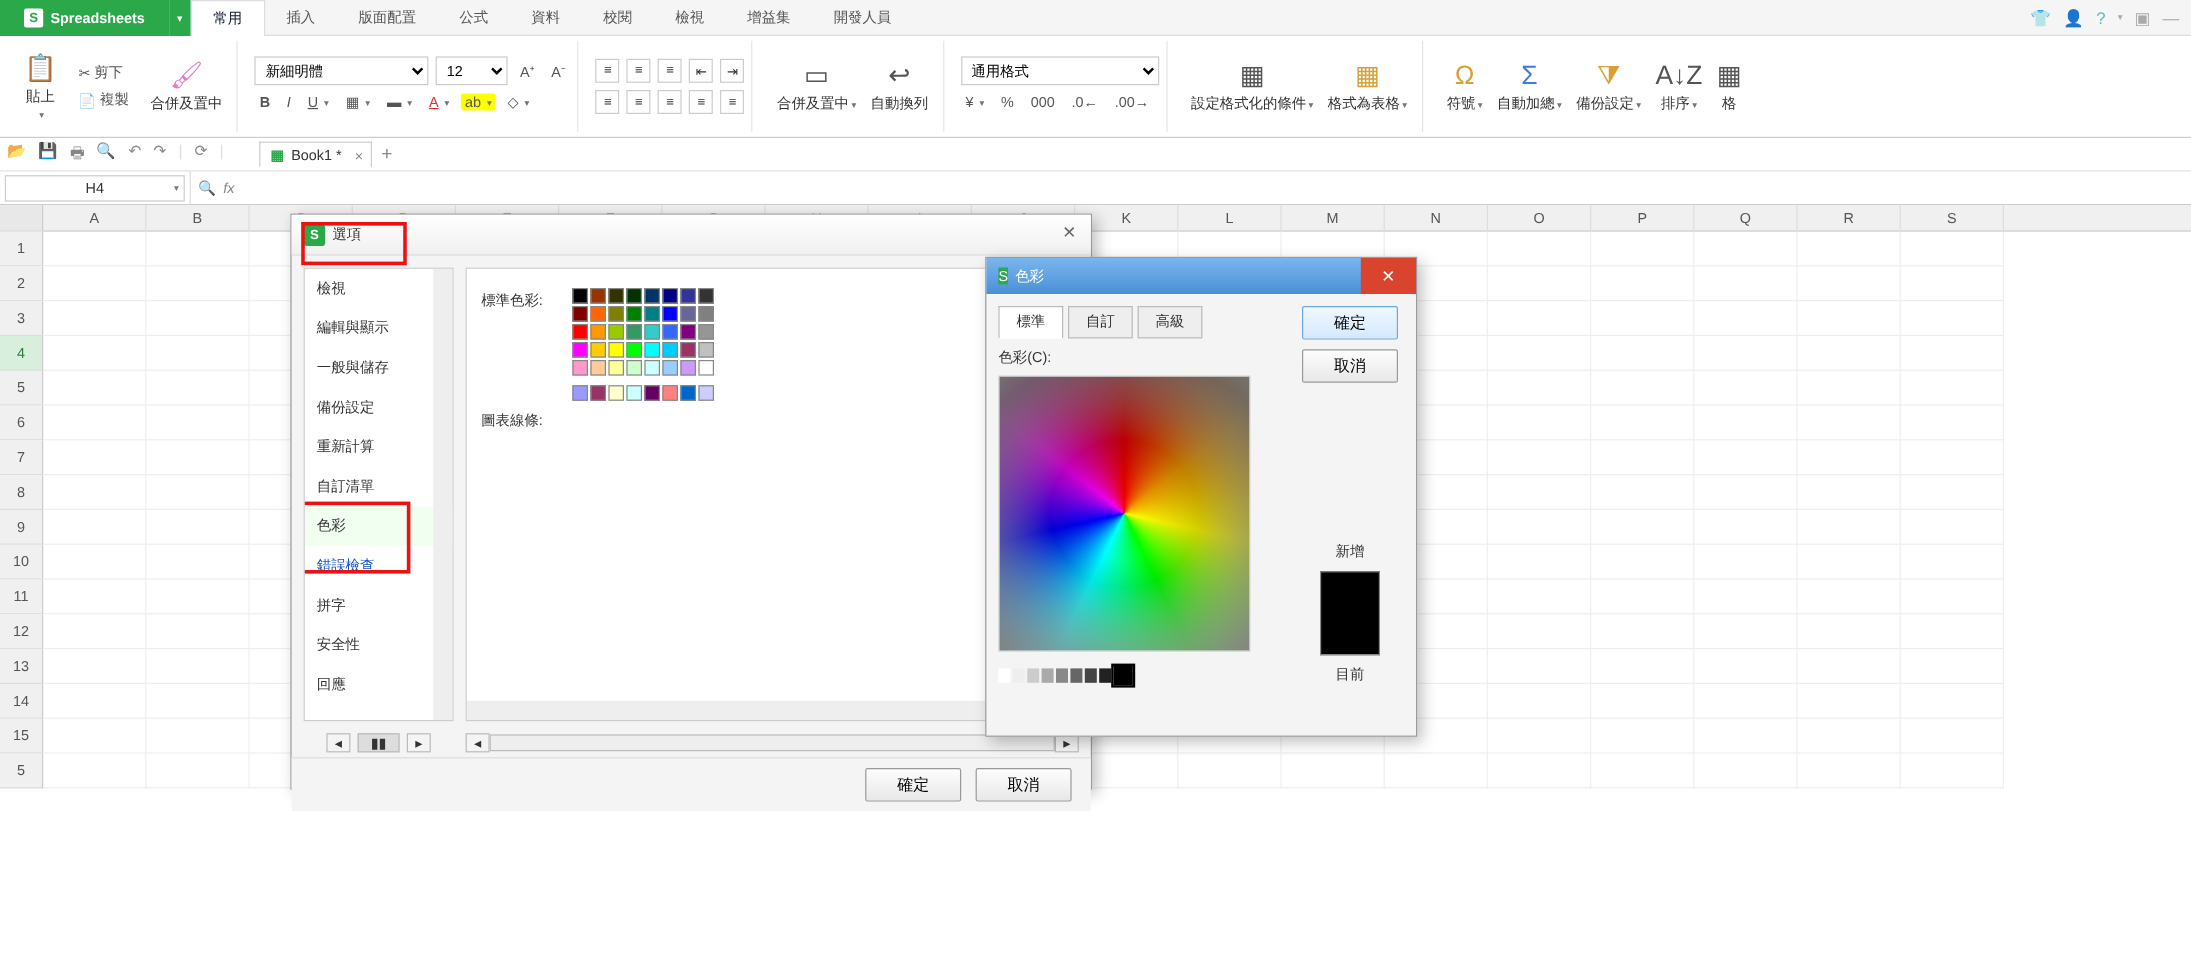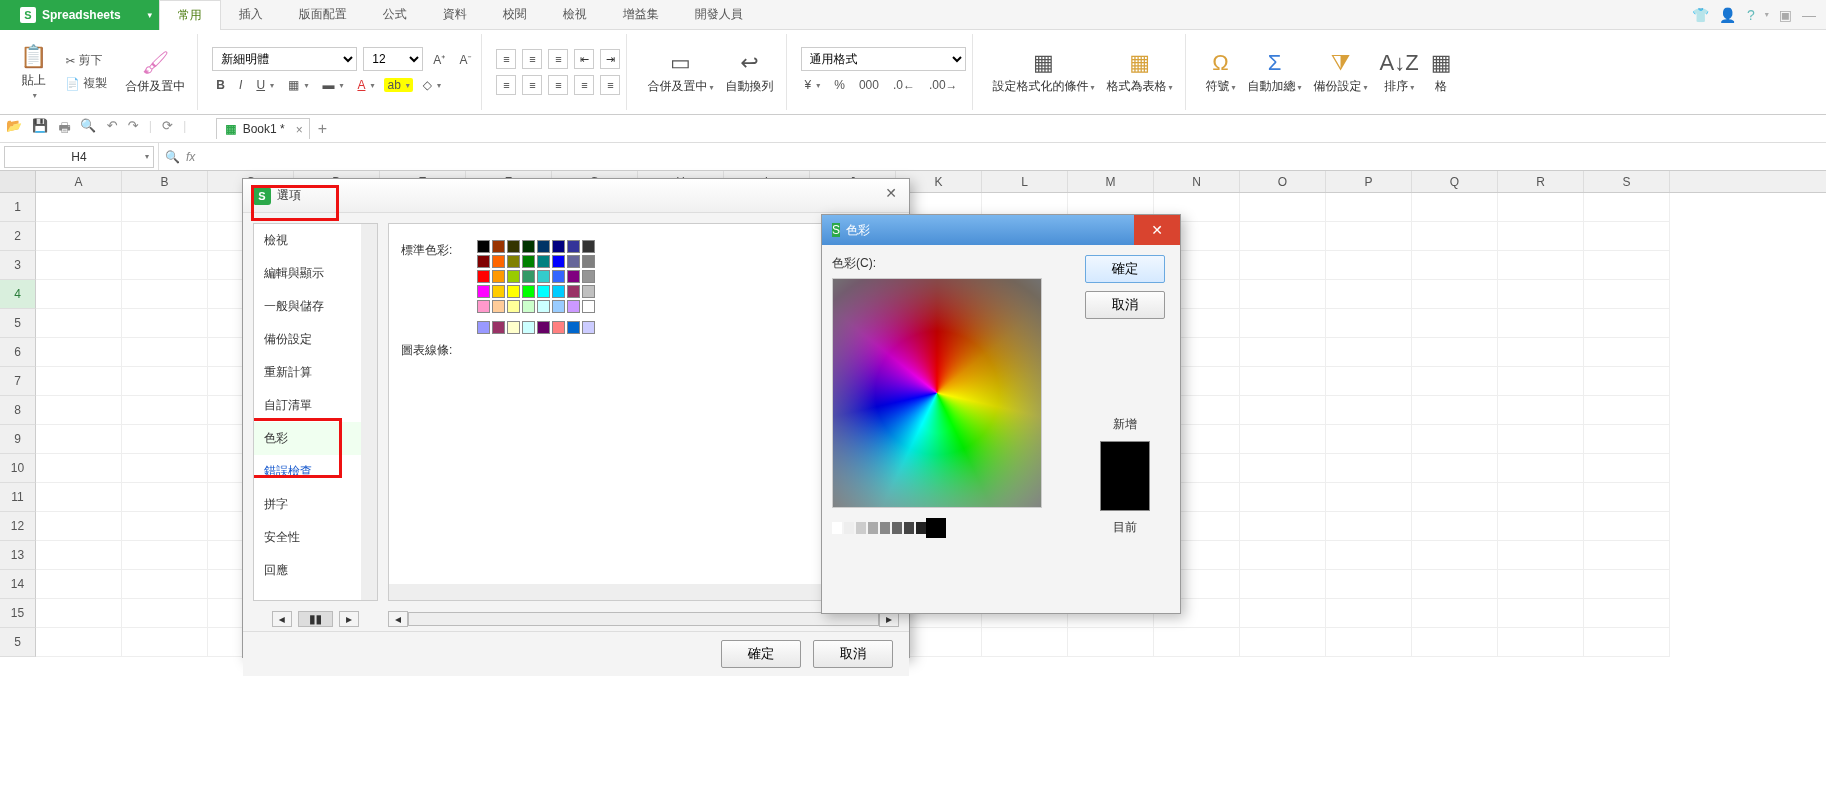--- a/index.html
+++ b/index.html
@@ -5,21 +5,21 @@
 * { box-sizing: border-box; margin: 0; padding: 0; }
 body { font-family: "Microsoft JhengHei", "PingFang TC", Arial, sans-serif; font-size: 12px; background: #fff; color: #333; width: 1826px; height: 807px; overflow: hidden; position: relative; }
 
 
 .app-bar { display: flex; align-items: center; height: 30px; background: #f5f5f5; border-bottom: 1px solid #ddd; }
 .app-title { background: #2ba84a; color: #fff; padding: 0 20px; height: 30px; display: flex; align-items: center; font-weight: bold; }
 .app-title .s-icon { background:#fff; color:#2ba84a; width:16px; height:16px; display:inline-flex; align-items:center; justify-content:center; border-radius:2px; margin-right:6px; font-weight:bold; font-size:11px;}
 .app-dropdown { background:#2ba84a; color:#fff; width:18px; height:30px; display:flex; align-items:center; justify-content:center; font-size:9px;}
 .tabs { display: flex; height: 30px; }
 .tab { padding: 0 18px; display:flex; align-items:center; color:#555; cursor:pointer; }
-.tab.active { background:#fff; color:#4d7c0f; border:1px solid #ddd; border-bottom:none; }
+.tab.active { background:#fff; color:#0f172a; border:1px solid #ddd; border-bottom:none; }
 .top-right { margin-left:auto; display:flex; align-items:center; gap:10px; padding-right:10px; color:#aaa; font-size:14px; }
 
 
 .ribbon { display:flex; align-items:stretch; background:#fff; border-bottom:1px solid #ccc; height:85px; padding:4px 8px; gap:8px; }
 .ribbon-group { display:flex; flex-direction:column; justify-content:center; padding:0 6px; border-right:1px solid #e5e5e5; }
 .ribbon-group:last-child { border-right:none; }
 .rg-row { display:flex; align-items:center; gap:6px; height:26px; }
 .rg-big { display:flex; flex-direction:column; align-items:center; justify-content:center; gap:2px; padding:2px 6px; }
 .rg-big .big-icon { font-size:22px; color:#555; }
 .rg-big .big-label { font-size:12px; color:#333; }
@@ -813,20 +813,25 @@
 </div>
 
 <div class="dlg color-dlg">
   <div class="cd-title">
     <span class="s-badge">S</span>
     <span>色彩</span>
     <div class="cd-close">✕</div>
   </div>
   <div class="cd-body">
     <div class="cd-left">
+      <div class="cd-tabs">
+        <div class="cd-tab active">標準</div>
+        <div class="cd-tab">自訂</div>
+        <div class="cd-tab">高級</div>
+      </div>
       <div style="margin-bottom:6px">色彩(C):</div>
       <div class="hue-board">
         <div class="hue-overlay"></div>
         <div class="hue-dark"></div>
       </div>
       <div class="shade-strip">
         <span class="shade" style="background:#fff"></span>
         <span class="shade" style="background:#eee"></span>
         <span class="shade" style="background:#ccc"></span>
         <span class="shade" style="background:#aaa"></span>

